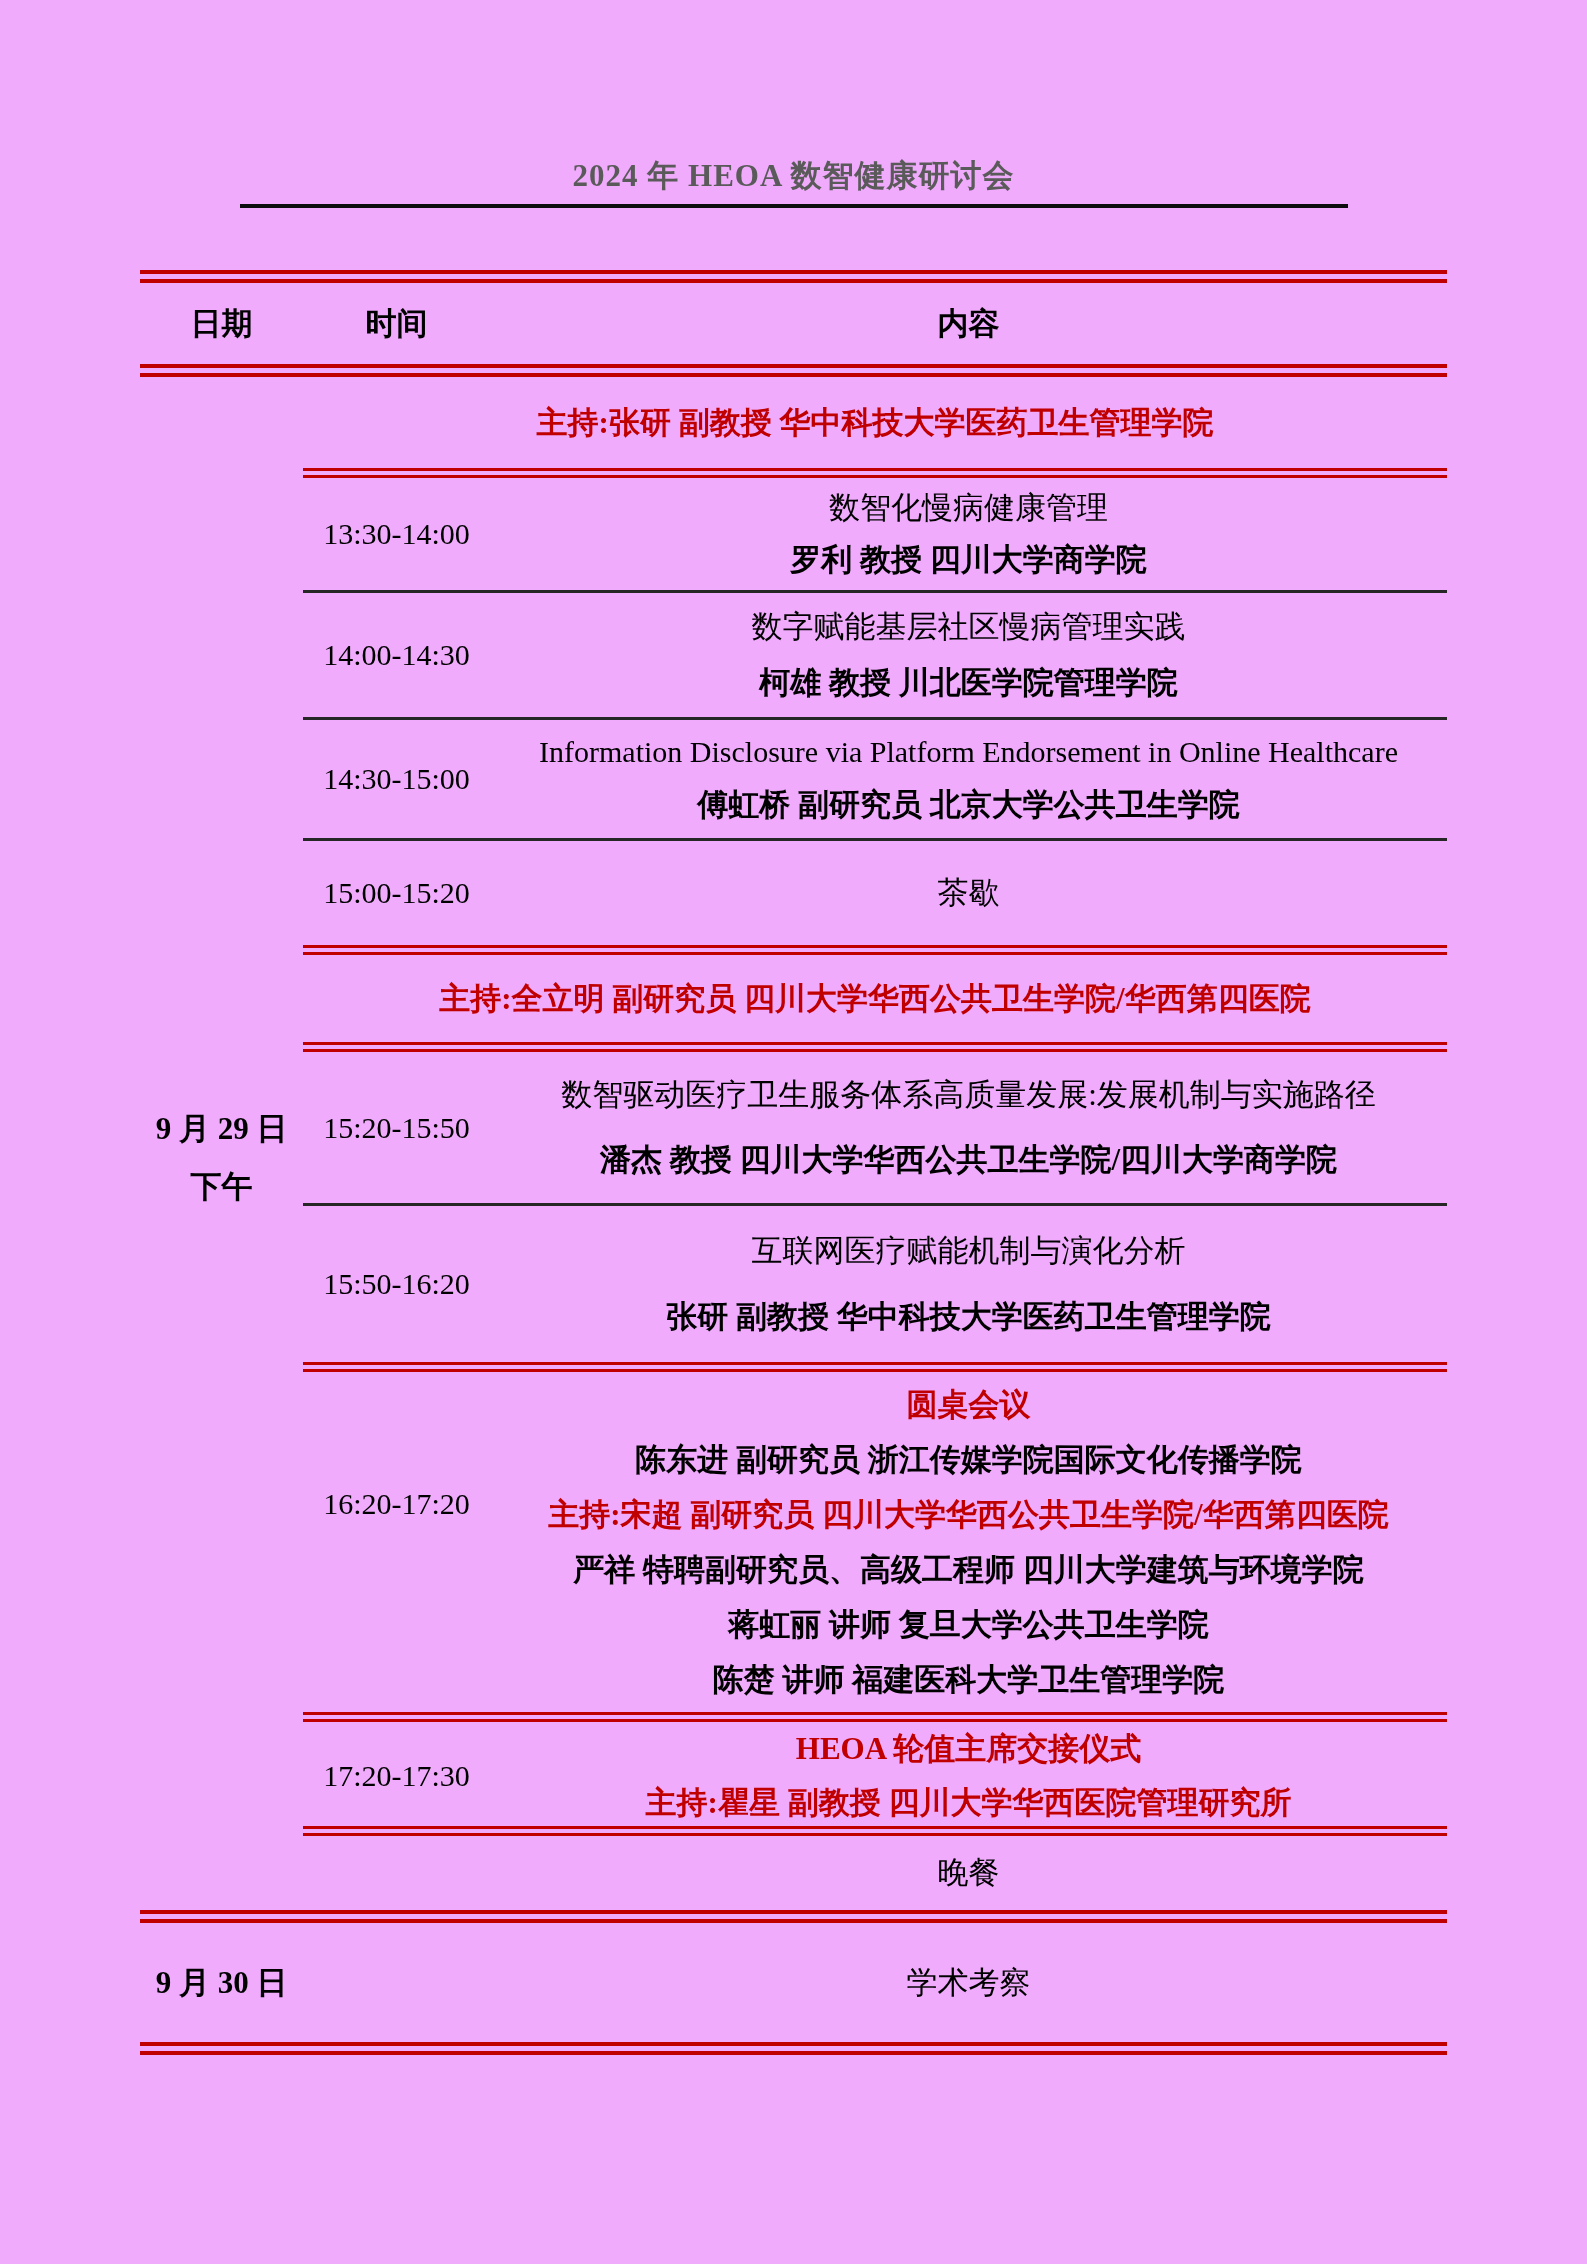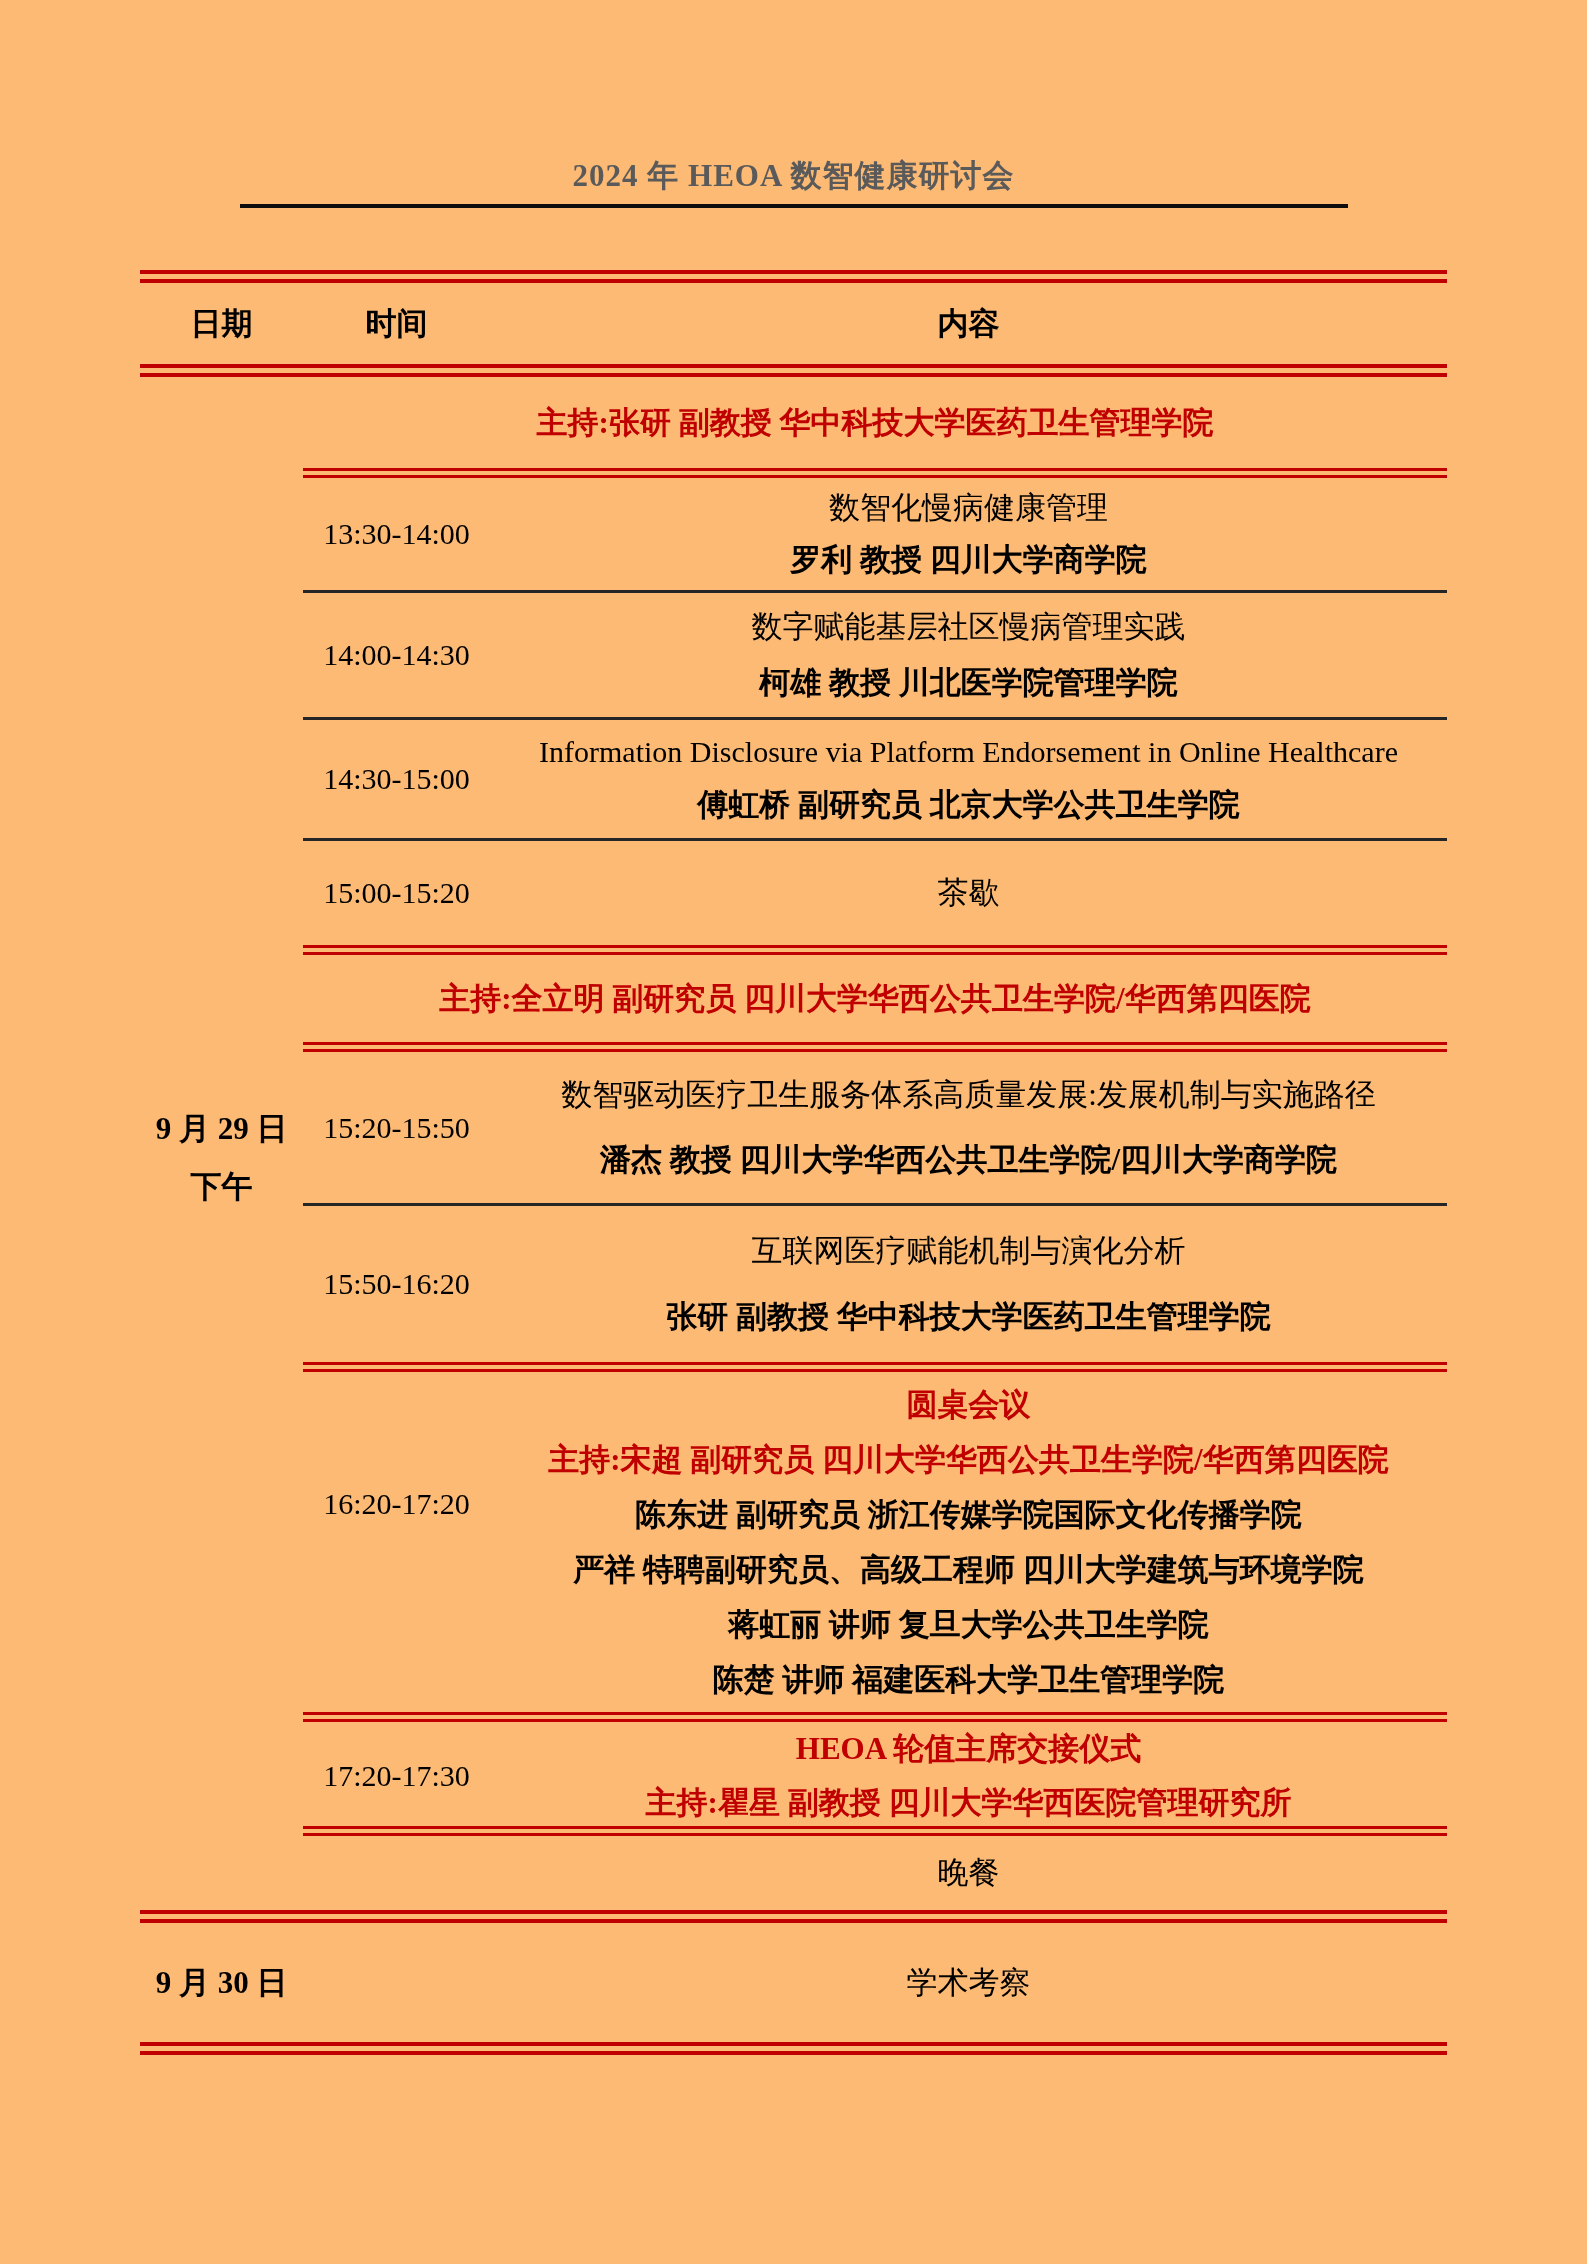--- a/index.html
+++ b/index.html
@@ -1,18 +1,18 @@
 <!DOCTYPE html>
 <html style="--red: #C00000;"><head>
 <meta charset="utf-8">
 <style>
   :root{ --red:#C00000; }
   html,body{margin:0;padding:0;background:#e8e8e8;}
   .page{
-    position:relative; width:1587px; height:2264px; background:#fdba74;
+    position:relative; width:1587px; height:2264px; background:#f0abfc;
     font-family:"Liberation Serif","DejaVu Serif",serif; color:#000;
     margin:0 auto; overflow:hidden;
   }
   .doc{position:absolute; left:140px; top:0; width:1307px;}
 
   
   .title{margin-top:155px; text-align:center; font-size:31px; line-height:42px;
          font-weight:bold; color:#5a5a5a; letter-spacing:1px;}
   .title-underline{height:4px; background:#0d0d0d; width:1108px; margin:7px auto 0;}
 
@@ -180,22 +180,22 @@
       <div class="bar"></div>
         <div class="gap"></div>
         <div class="bar"></div>
     </div>
 
     <div class="row h-rt">
       <div class="cell"></div>
       <div class="rt-time time">16:20-17:20</div>
       <div class="rt-content">
         <div class="rt-line red-b">圆桌会议</div>
+        <div class="rt-line rt-part">陈东进 副研究员 浙江传媒学院国际文化传播学院</div>
         <div class="rt-line red-b">主持:宋超 副研究员 四川大学华西公共卫生学院/华西第四医院</div>
-        <div class="rt-line rt-part">陈东进 副研究员 浙江传媒学院国际文化传播学院</div>
         <div class="rt-line rt-part">严祥 特聘副研究员、高级工程师 四川大学建筑与环境学院</div>
         <div class="rt-line rt-part">蒋虹丽 讲师 复旦大学公共卫生学院</div>
         <div class="rt-line rt-part">陈楚 讲师 福建医科大学卫生管理学院</div>
       </div>
     </div>
 
     <div class="dbl indent">
       <div class="bar"></div>
         <div class="gap"></div>
         <div class="bar"></div>

